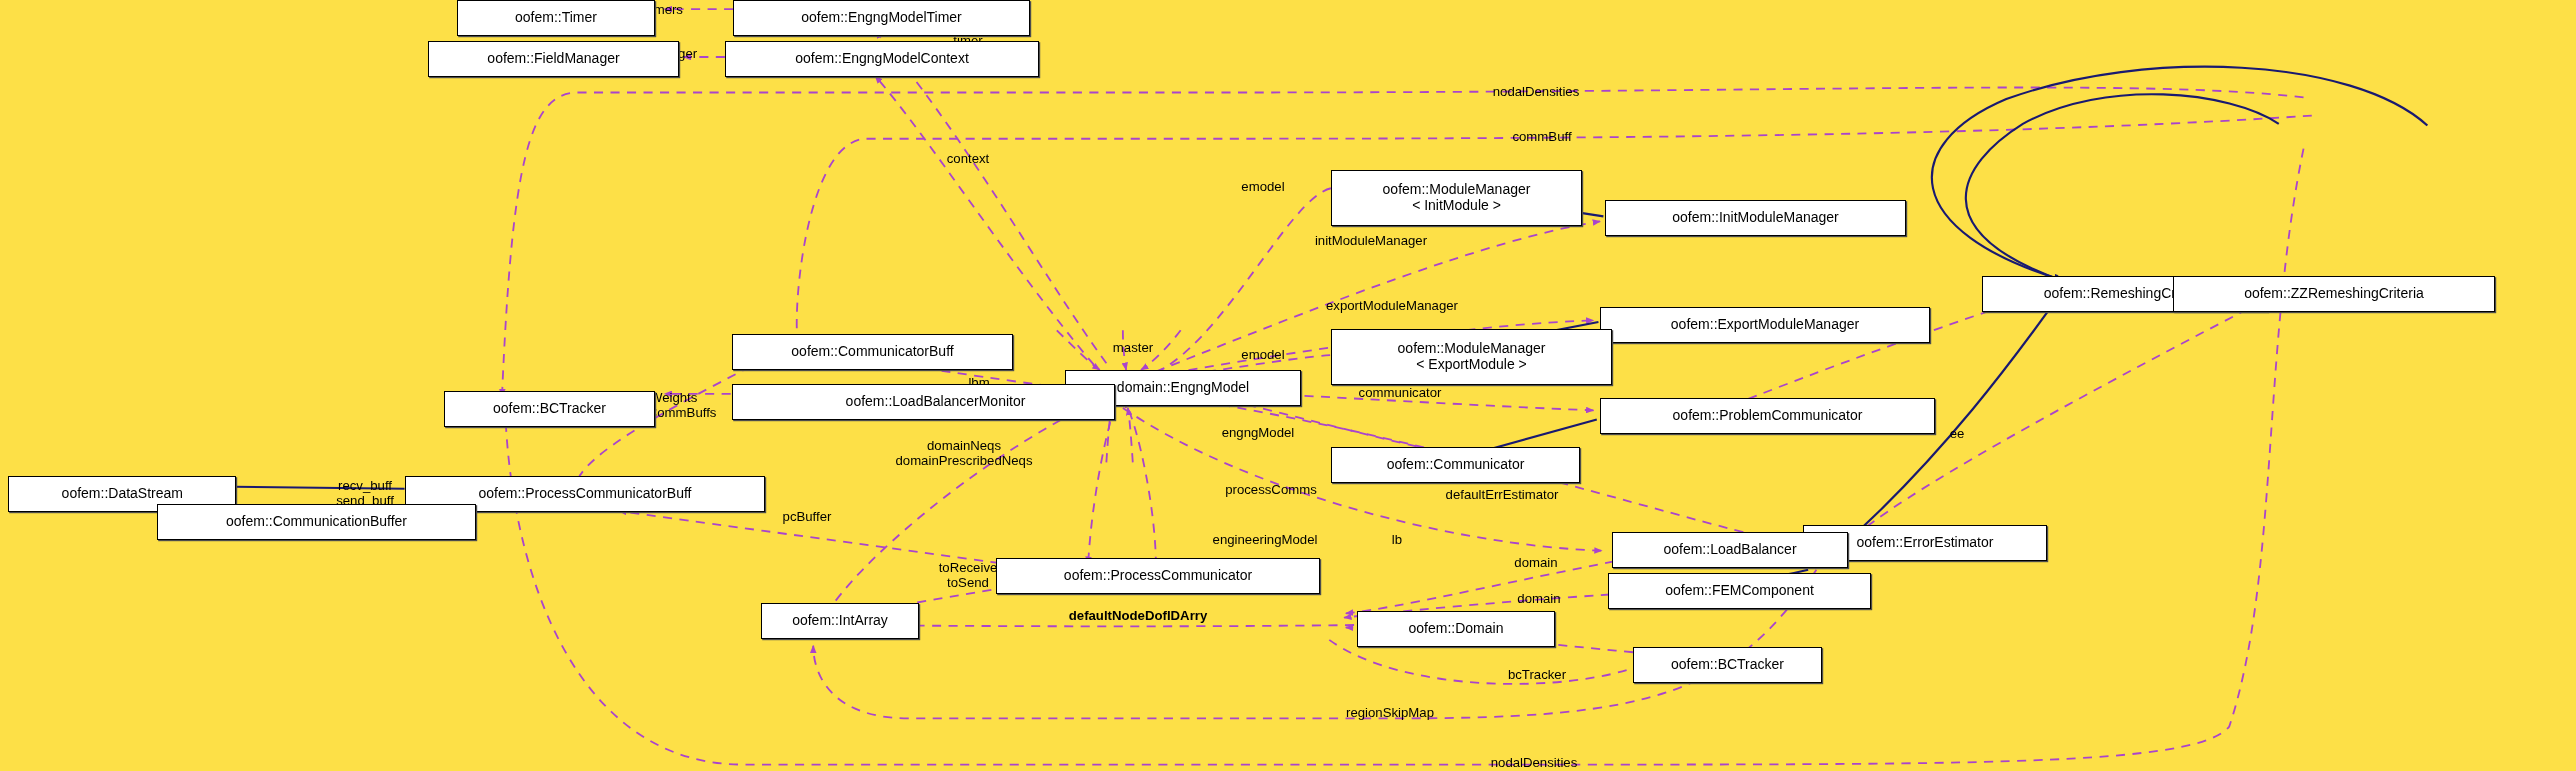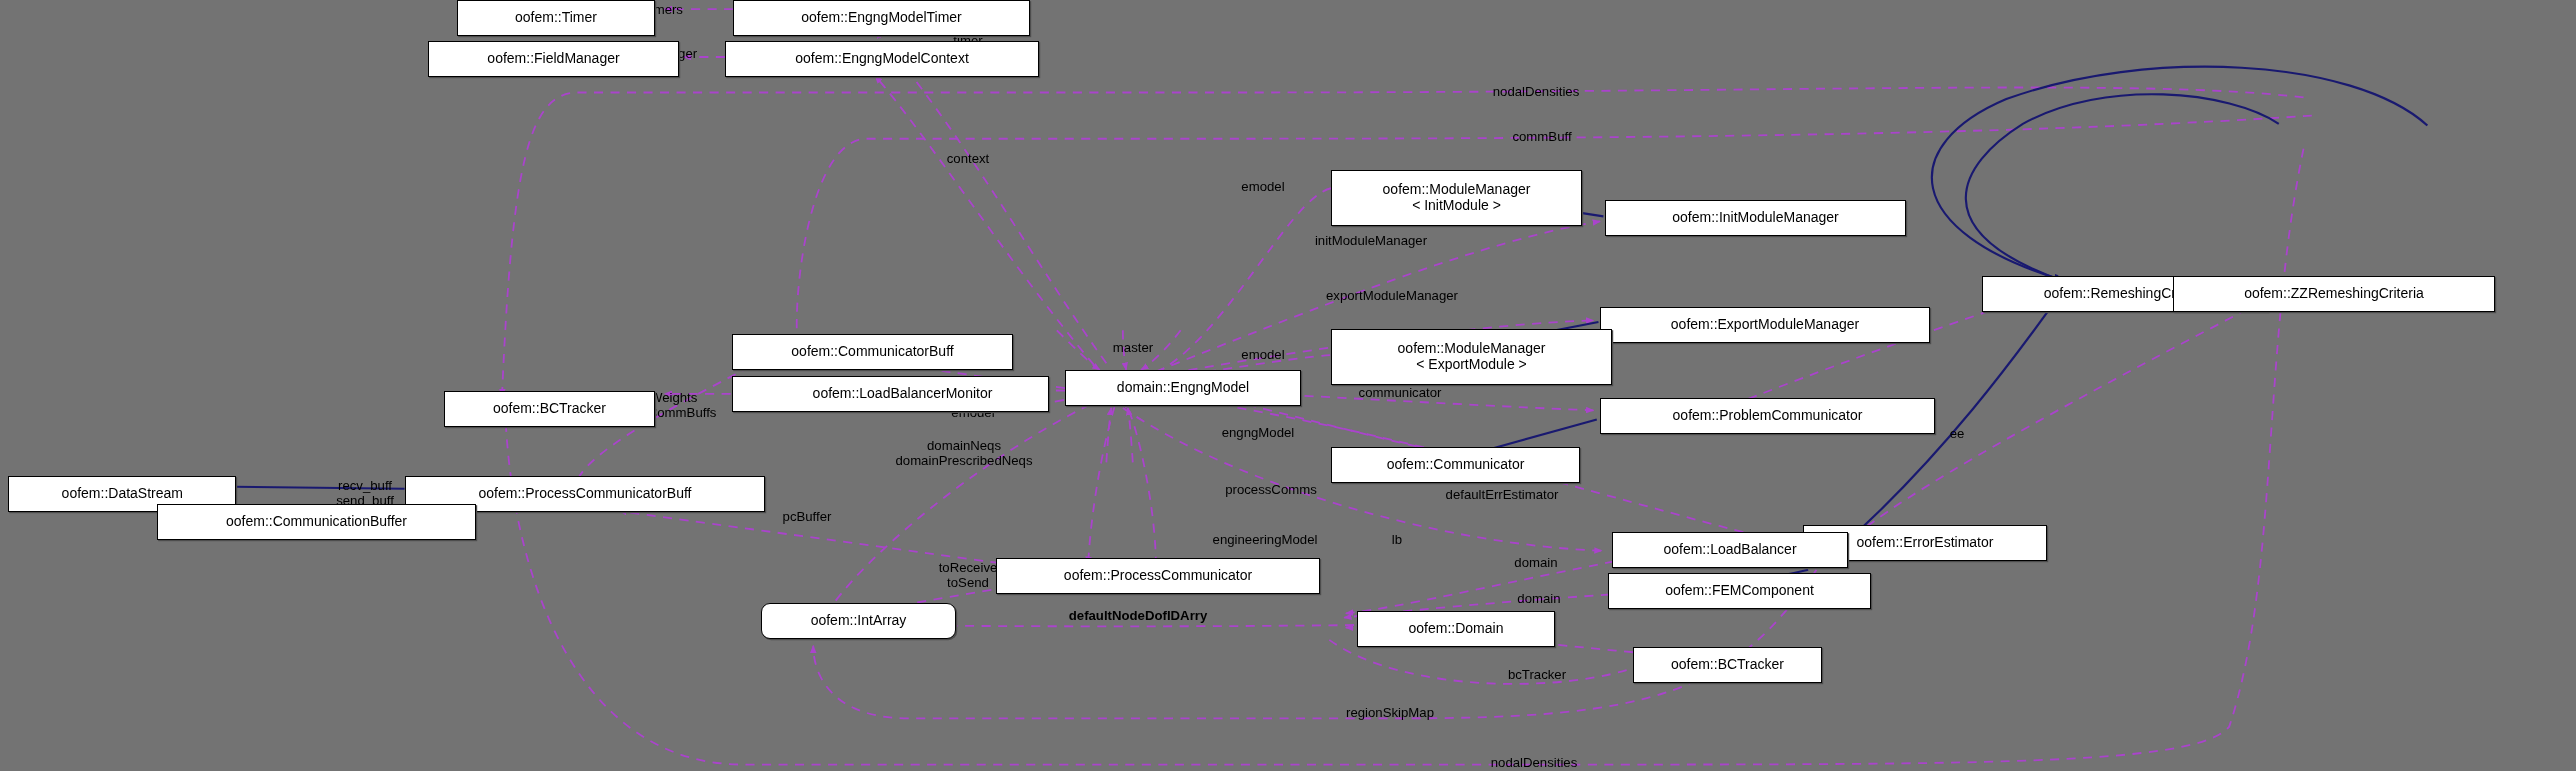--- a/index.html
+++ b/index.html
@@ -5,21 +5,21 @@
 <style>
   html, body {
     margin: 0;
     padding: 0;
     background: #ffffff;
   }
   #diagram {
     position: relative;
     width: 2576px;
     height: 772px;
-    background: #737373;
+    background: #fde047;
     font-family: "Liberation Sans", sans-serif;
     overflow: hidden;
   }
   #edge-layer {
     position: absolute;
     left: 0;
     top: 0;
     width: 2576px;
     height: 772px;
     pointer-events: none;
@@ -180,45 +180,45 @@
 &lt; InitModule &gt;</div>
       <div class="node" style="left: 1605px; top: 200px; width: 301px; height: 36px;">oofem::InitModuleManager</div>
       <div class="node" style="left: 1982px; top: 276px; width: 286px; height: 36px;">oofem::RemeshingCriteria</div>
       <div class="node" style="left: 2173px; top: 276px; width: 322px; height: 36px;">oofem::ZZRemeshingCriteria</div>
       <div class="node" style="left: 1600px; top: 307px; width: 330px; height: 36px;">oofem::ExportModuleManager</div>
       <div class="node" style="left: 732px; top: 334px; width: 281px; height: 36px;">oofem::CommunicatorBuff</div>
       <div class="node" style="left: 1331px; top: 329px; width: 281px; height: 56px;">oofem::ModuleManager
 &lt; ExportModule &gt;</div>
       <div class="node" style="left: 1065px; top: 370px; width: 236px; height: 36px;">domain::EngngModel</div>
       <div class="node" style="left: 444px; top: 391px; width: 211px; height: 36px;">oofem::BCTracker</div>
-      <div class="node" style="left: 732px; top: 376px; width: 317px; height: 36px; padding-left: 24px;">oofem::LoadBalancerMonitor</div>
+      <div class="node" style="left: 732px; top: 384px; width: 383px; height: 36px; padding-left: 24px;">oofem::LoadBalancerMonitor</div>
       <div class="node" style="left: 1600px; top: 398px; width: 335px; height: 36px;">oofem::ProblemCommunicator</div>
       <div class="node" style="left: 1331px; top: 447px; width: 249px; height: 36px;">oofem::Communicator</div>
       <div class="node" style="left: 8.3px; top: 476px; width: 228px; height: 36px;">oofem::DataStream</div>
       <div class="node" style="left: 405px; top: 476px; width: 360px; height: 36px;">oofem::ProcessCommunicatorBuff</div>
       <div class="node" style="left: 157px; top: 504px; width: 319px; height: 36px;">oofem::CommunicationBuffer</div>
       <div class="node" style="left: 1803px; top: 525px; width: 244px; height: 36px;">oofem::ErrorEstimator</div>
       <div class="node" style="left: 1612px; top: 532px; width: 236px; height: 36px;">oofem::LoadBalancer</div>
       <div class="node" style="left: 1608px; top: 573px; width: 263px; height: 36px;">oofem::FEMComponent</div>
       <div class="node" style="left: 996px; top: 558px; width: 324px; height: 36px;">oofem::ProcessCommunicator</div>
-      <div class="node" style="left: 761px; top: 603px; width: 195px; height: 36px; border-radius: 9px;">oofem::IntArray</div>
+      <div class="node" style="left: 761px; top: 603px; width: 158px; height: 36px;">oofem::IntArray</div>
       <div class="node" style="left: 1357px; top: 611px; width: 198px; height: 36px;">oofem::Domain</div>
       <div class="node" style="left: 1633px; top: 647px; width: 189px; height: 36px;">oofem::BCTracker</div>
     </div>
 
   <div id="labels-host">
       <div class="edge-label" style="left: 665px; top: 10px;">timers</div>
       <div class="edge-label" style="left: 968px; top: 41px;">timer</div>
       <div class="edge-label" style="left: 659px; top: 54px;">fieldManager</div>
       <div class="edge-label" style="left: 1536px; top: 92px;">nodalDensities</div>
       <div class="edge-label" style="left: 1542px; top: 137px;">commBuff</div>
       <div class="edge-label" style="left: 968px; top: 159px;">context</div>
       <div class="edge-label" style="left: 1263px; top: 187px;">emodel</div>
       <div class="edge-label" style="left: 1371px; top: 241px;">initModuleManager</div>
-      <div class="edge-label" style="left: 1392px; top: 296px;">exportModuleManager</div>
+      <div class="edge-label" style="left: 1392px; top: 306px;">exportModuleManager</div>
       <div class="edge-label" style="left: 976px; top: 352px;">commBuff</div>
       <div class="edge-label" style="left: 1133px; top: 348px;">master</div>
       <div class="edge-label" style="left: 1263px; top: 355px;">emodel</div>
       <div class="edge-label" style="left: 1871px; top: 325px;">communicator</div>
       <div class="edge-label" style="left: 979px; top: 383px;">lbm</div>
       <div class="edge-label" style="left: 659px; top: 406px;">nodeWeights
 processCommBuffs</div>
       <div class="edge-label" style="left: 1400px; top: 386px;">nonlocCommunicator
 communicator</div>
       <div class="edge-label" style="left: 973px; top: 413px;">emodel</div>

